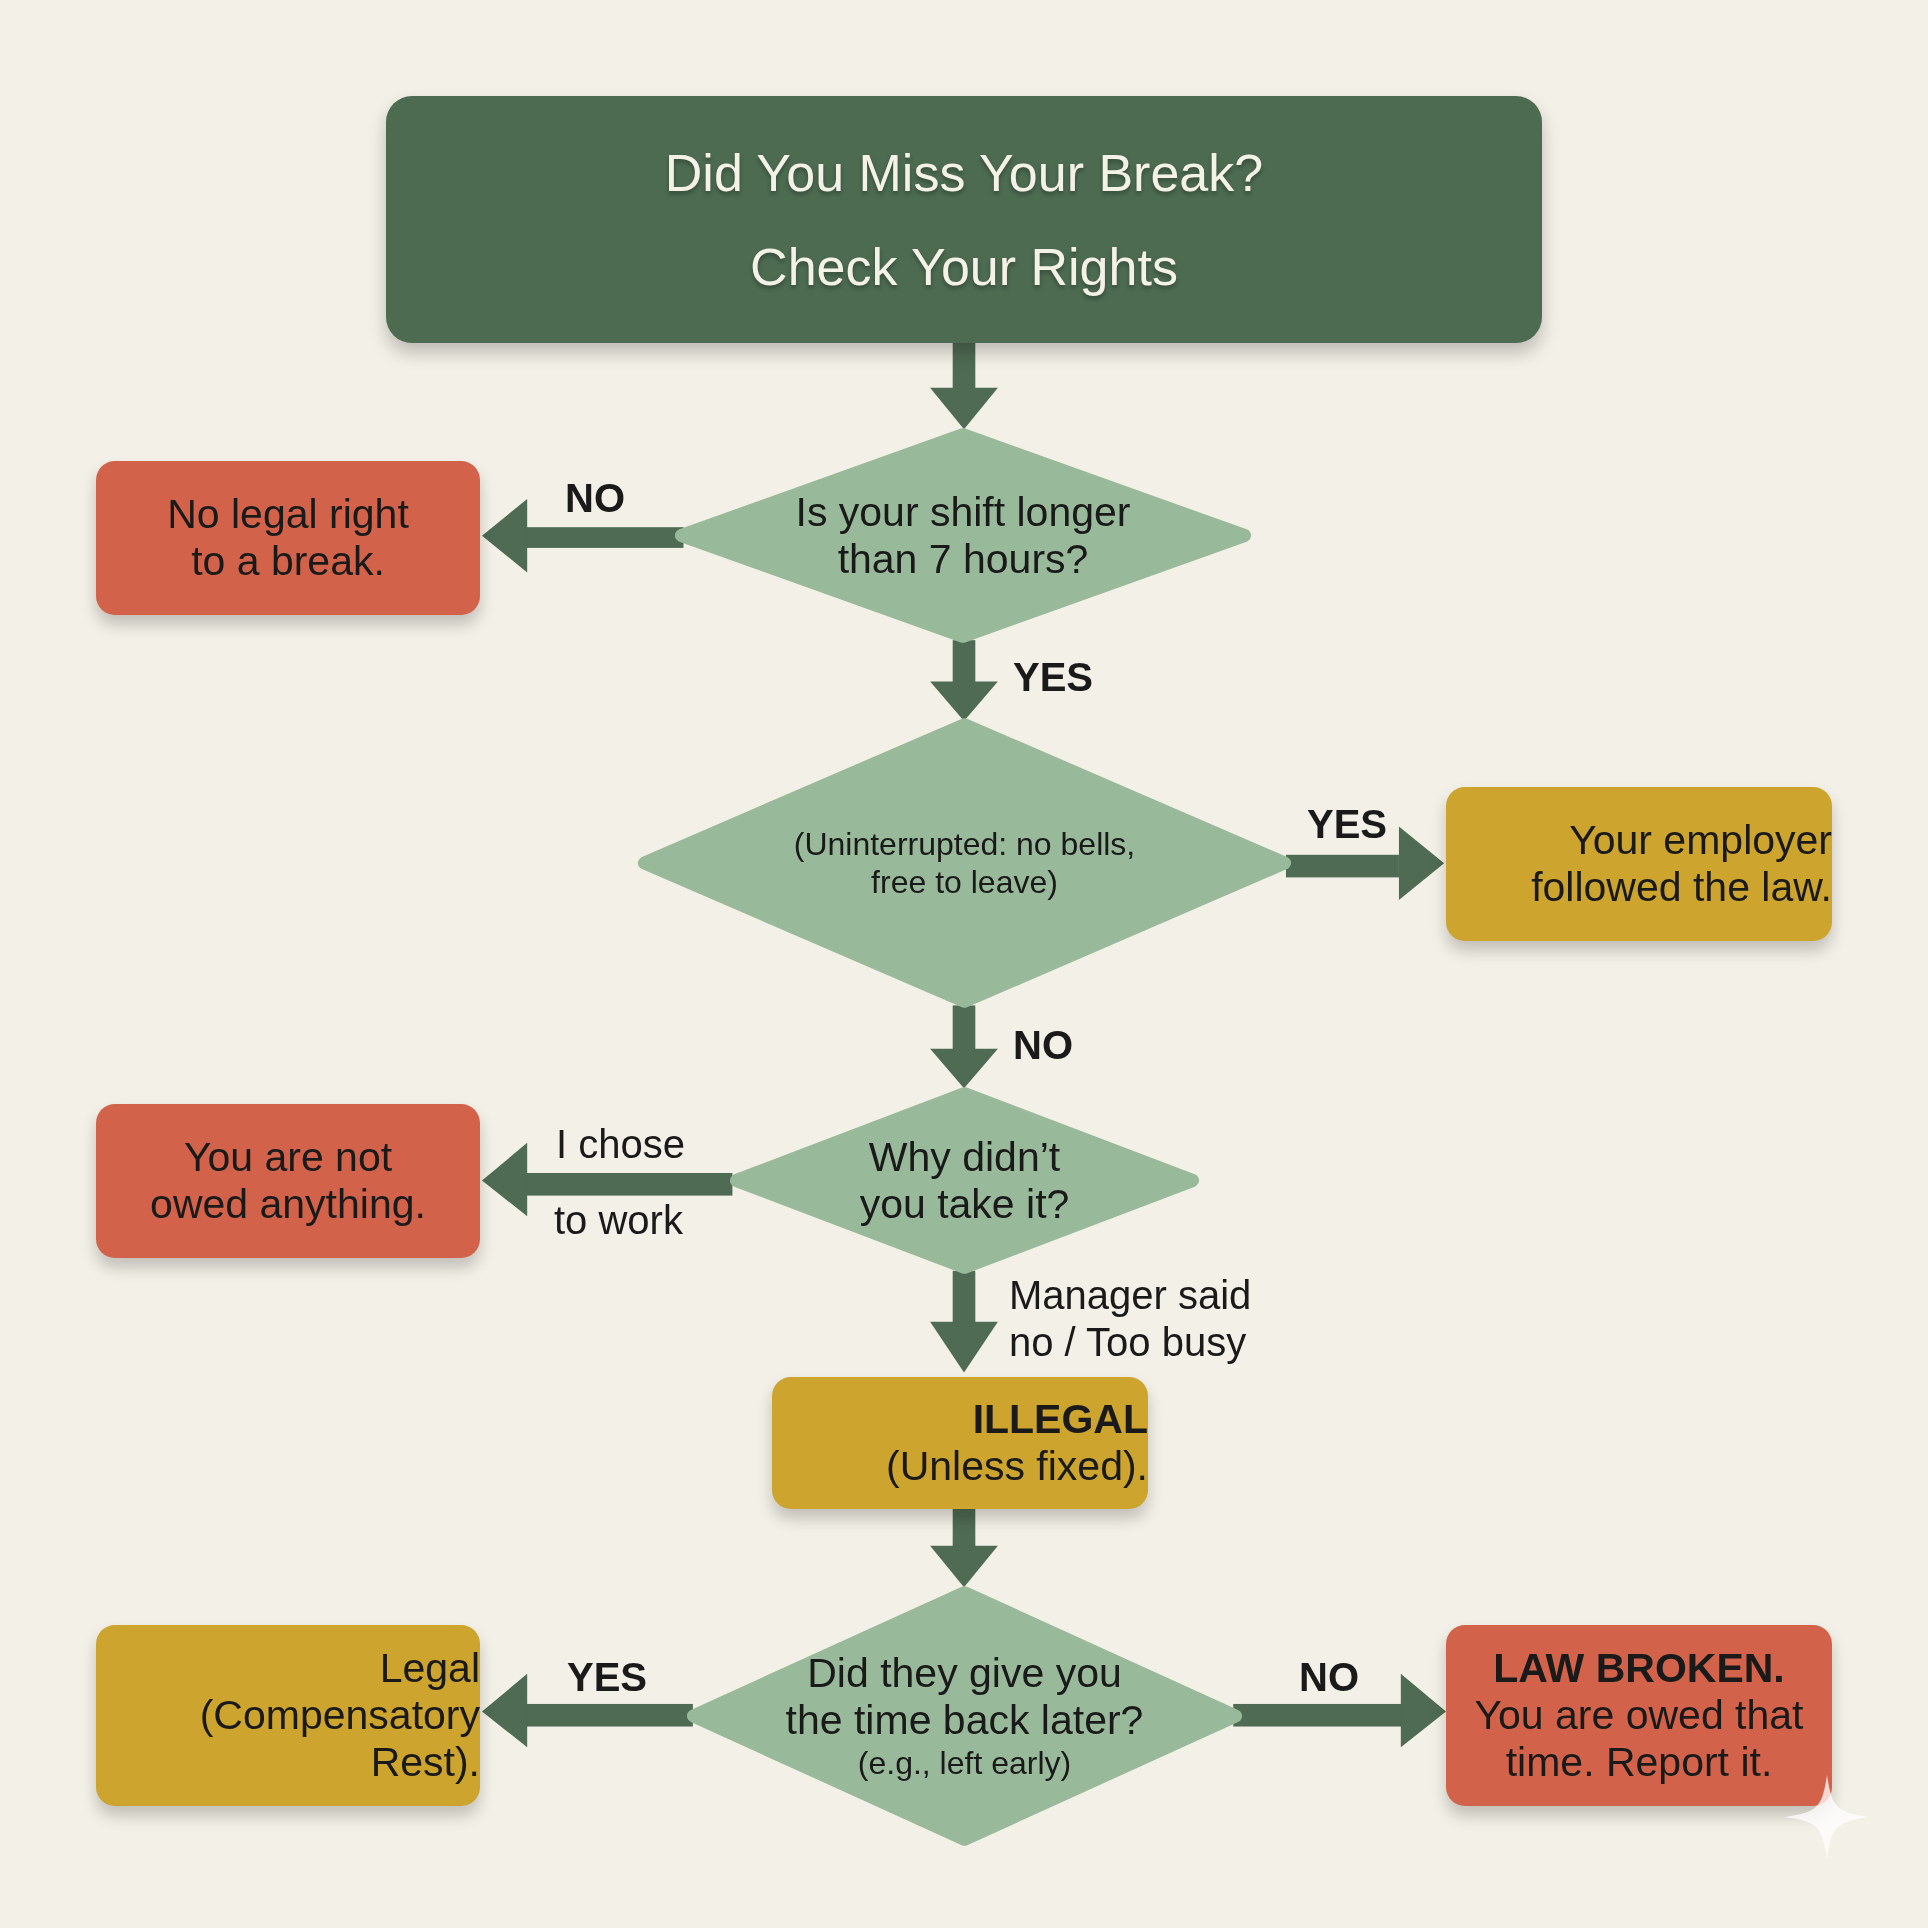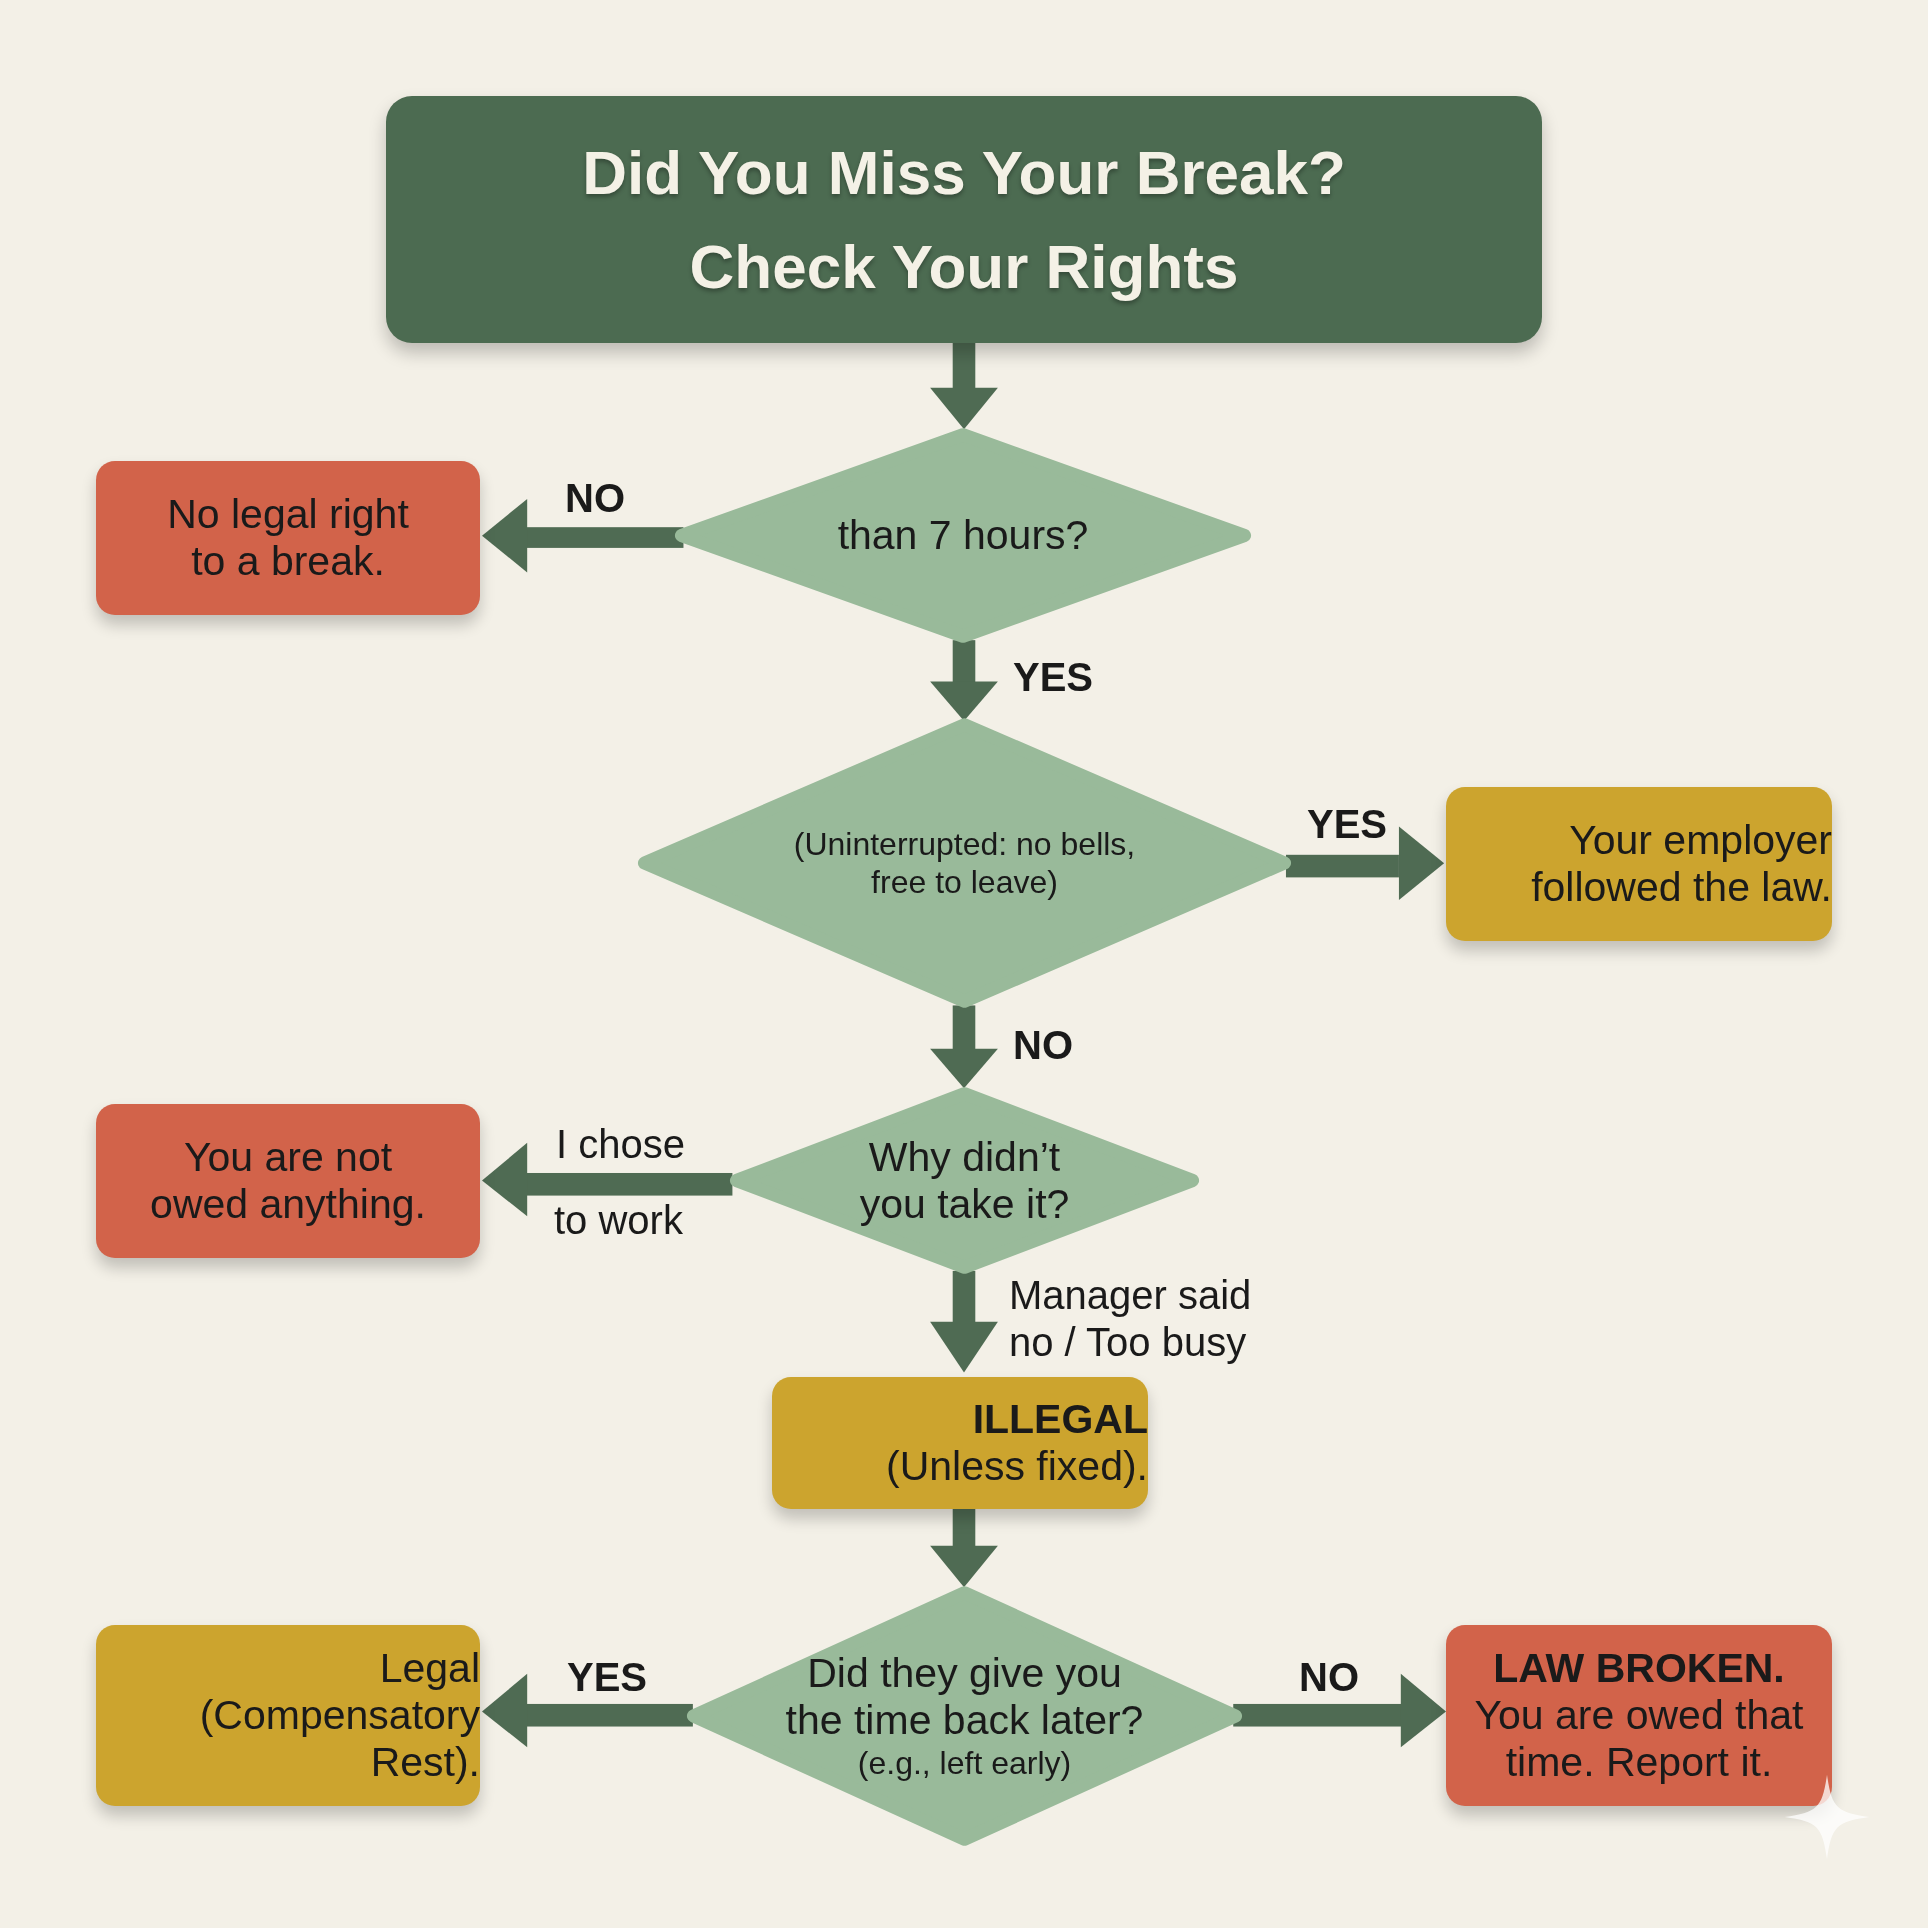--- a/index.html
+++ b/index.html
@@ -1,21 +1,21 @@
 <!DOCTYPE html>
 <html style="font-size:15px"><head>
 <meta charset="utf-8">
 <style>
   html, body { margin:0; padding:0; }
   body { width:1928px; height:1928px; background:#f3f0e7; position:relative; overflow:hidden;
          font-family:"Liberation Sans", "DejaVu Sans", sans-serif; color:#1a1a1a; }
   .title-box { position:absolute; left:386px; top:96px; width:1156px; height:247px; background:#4c6b51;
                border-radius:26px; box-shadow:0 9.4px 17px rgba(0,0,0,0.22); display:flex; flex-direction:column;
                align-items:center; justify-content:center; }
-  .title-line { color:#f4f1e6; font-weight:700; font-size:62px; line-height:94px; text-shadow:0 2.8px 4.7px rgba(0,0,0,0.3); }
+  .title-line { color:#f4f1e6; font-weight:400; font-size:52px; line-height:94px; text-shadow:0 2.8px 4.7px rgba(0,0,0,0.3); }
   .box { position:absolute; border-radius:19px; display:flex; flex-direction:column; align-items:center; justify-content:center;
          text-align:center; font-size:41px; line-height:47px; box-shadow:0 9.4px 15px rgba(0,0,0,0.2); }
   .red { background:#d2634a; }
   .gold { background:#cca42e;align-items:flex-end; }
   .diamond { position:absolute; }
   .diamond svg { position:absolute; left:0; top:0; width:100%; height:100%; overflow:visible; }
   .diamond .txt { position:absolute; left:0; top:0; width:100%; height:100%; display:flex; flex-direction:column;
                   align-items:center; justify-content:center; text-align:center; font-size:41px; line-height:47px; }
   .small { font-size:32px; line-height:38px; }
   .lbl { position:absolute; font-size:40px; line-height:45px; }
@@ -64,20 +64,21 @@
 <div class="title-box">
   <div class="title-line">Did You Miss Your Break?</div>
   <div class="title-line">Check Your Rights</div>
 </div>
 
 <div class="diamond" style="left:674px; top:431px; width:578px; height:209px;">
   <svg viewBox="0 0 614 222" preserveAspectRatio="none">
     <polygon points="307,4 606,111 307,218 8,111" fill="#99ba9a" stroke="#99ba9a" stroke-width="14" stroke-linejoin="round"></polygon>
   </svg>
   <div class="txt">
+    <div>Is your shift longer</div>
     <div>than 7 hours?</div>
   </div>
 </div>
 
 <div class="diamond" style="left:637px; top:721px; width:655px; height:284px;">
   <svg viewBox="0 0 696 302" preserveAspectRatio="none">
     <polygon points="348,4 688,151 348,298 8,151" fill="#99ba9a" stroke="#99ba9a" stroke-width="14" stroke-linejoin="round"></polygon>
   </svg>
   <div class="txt">
     <div class="small">(Uninterrupted: no bells,</div>

